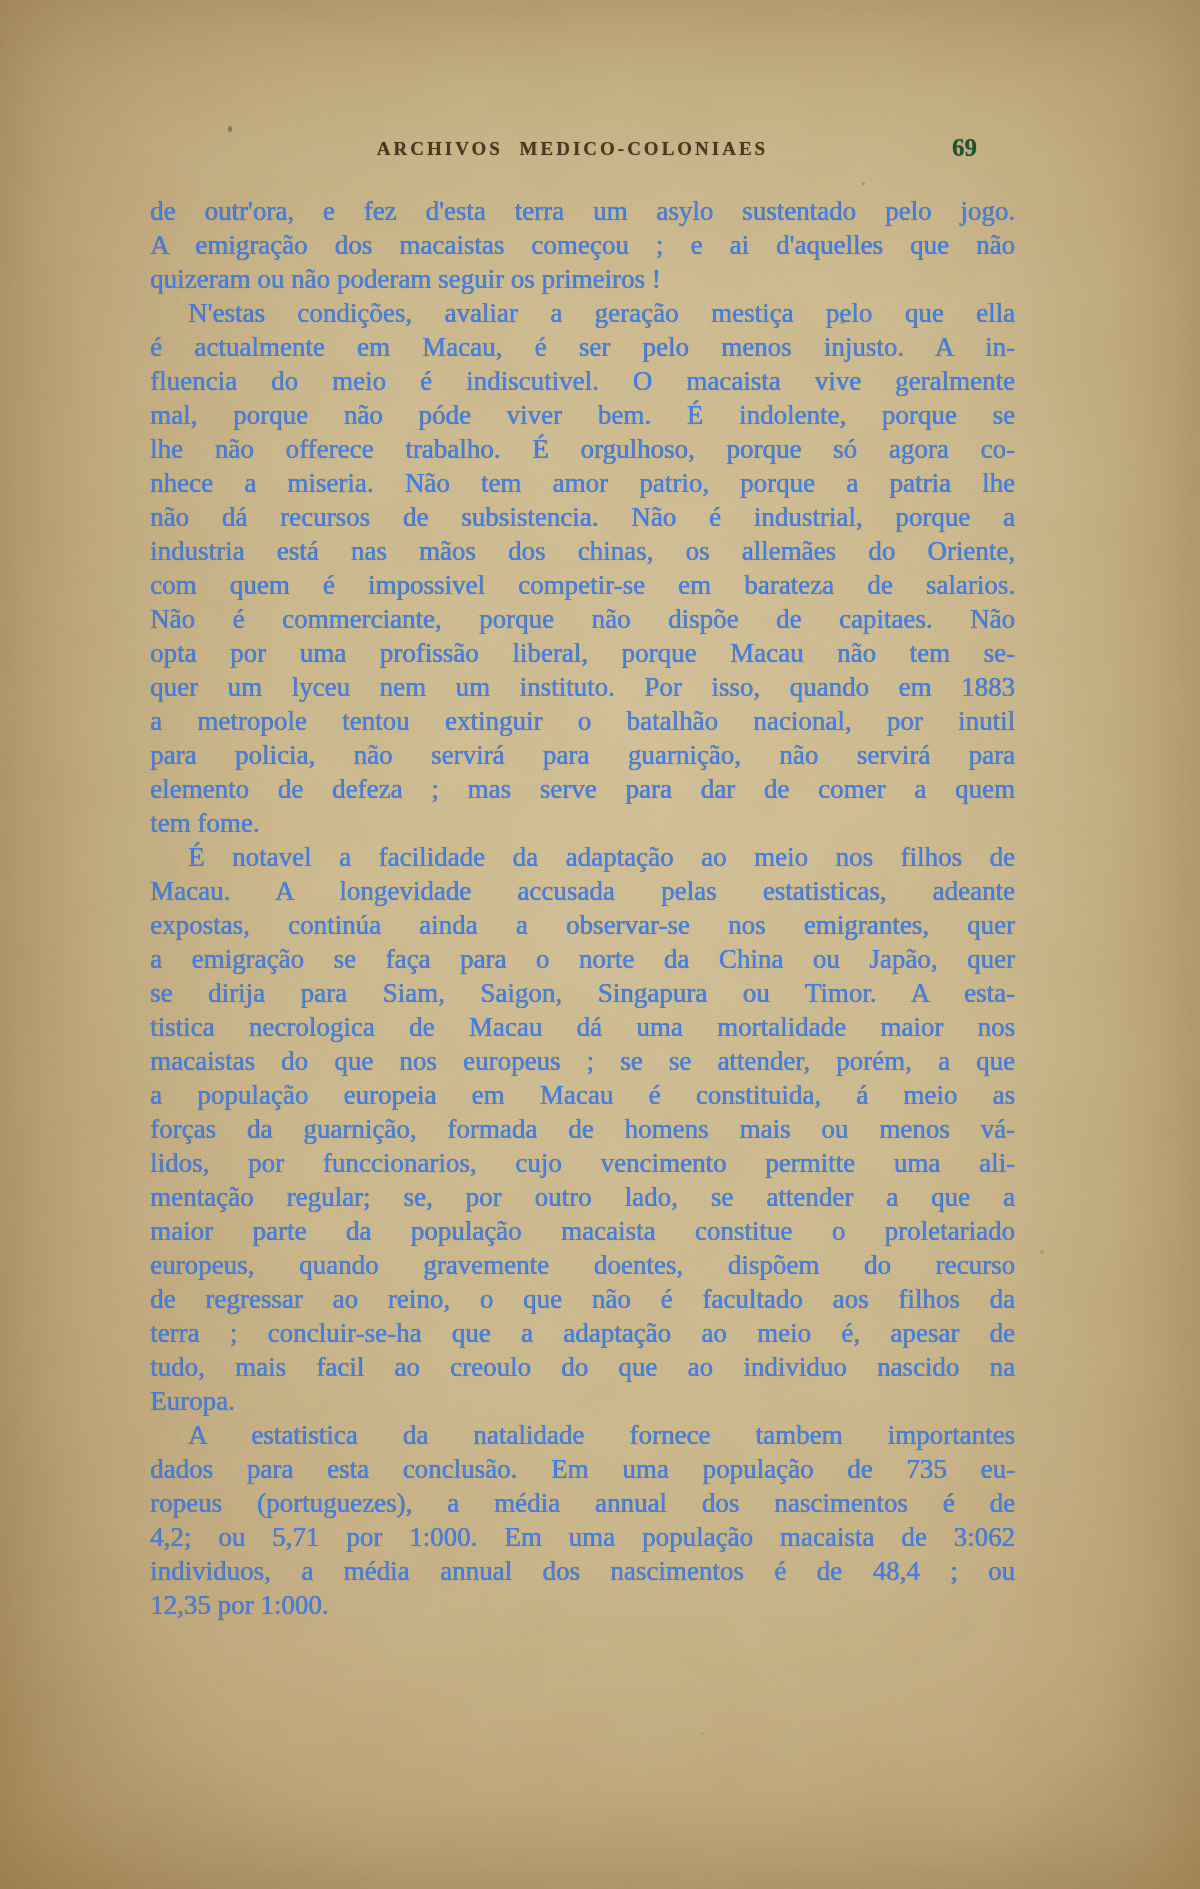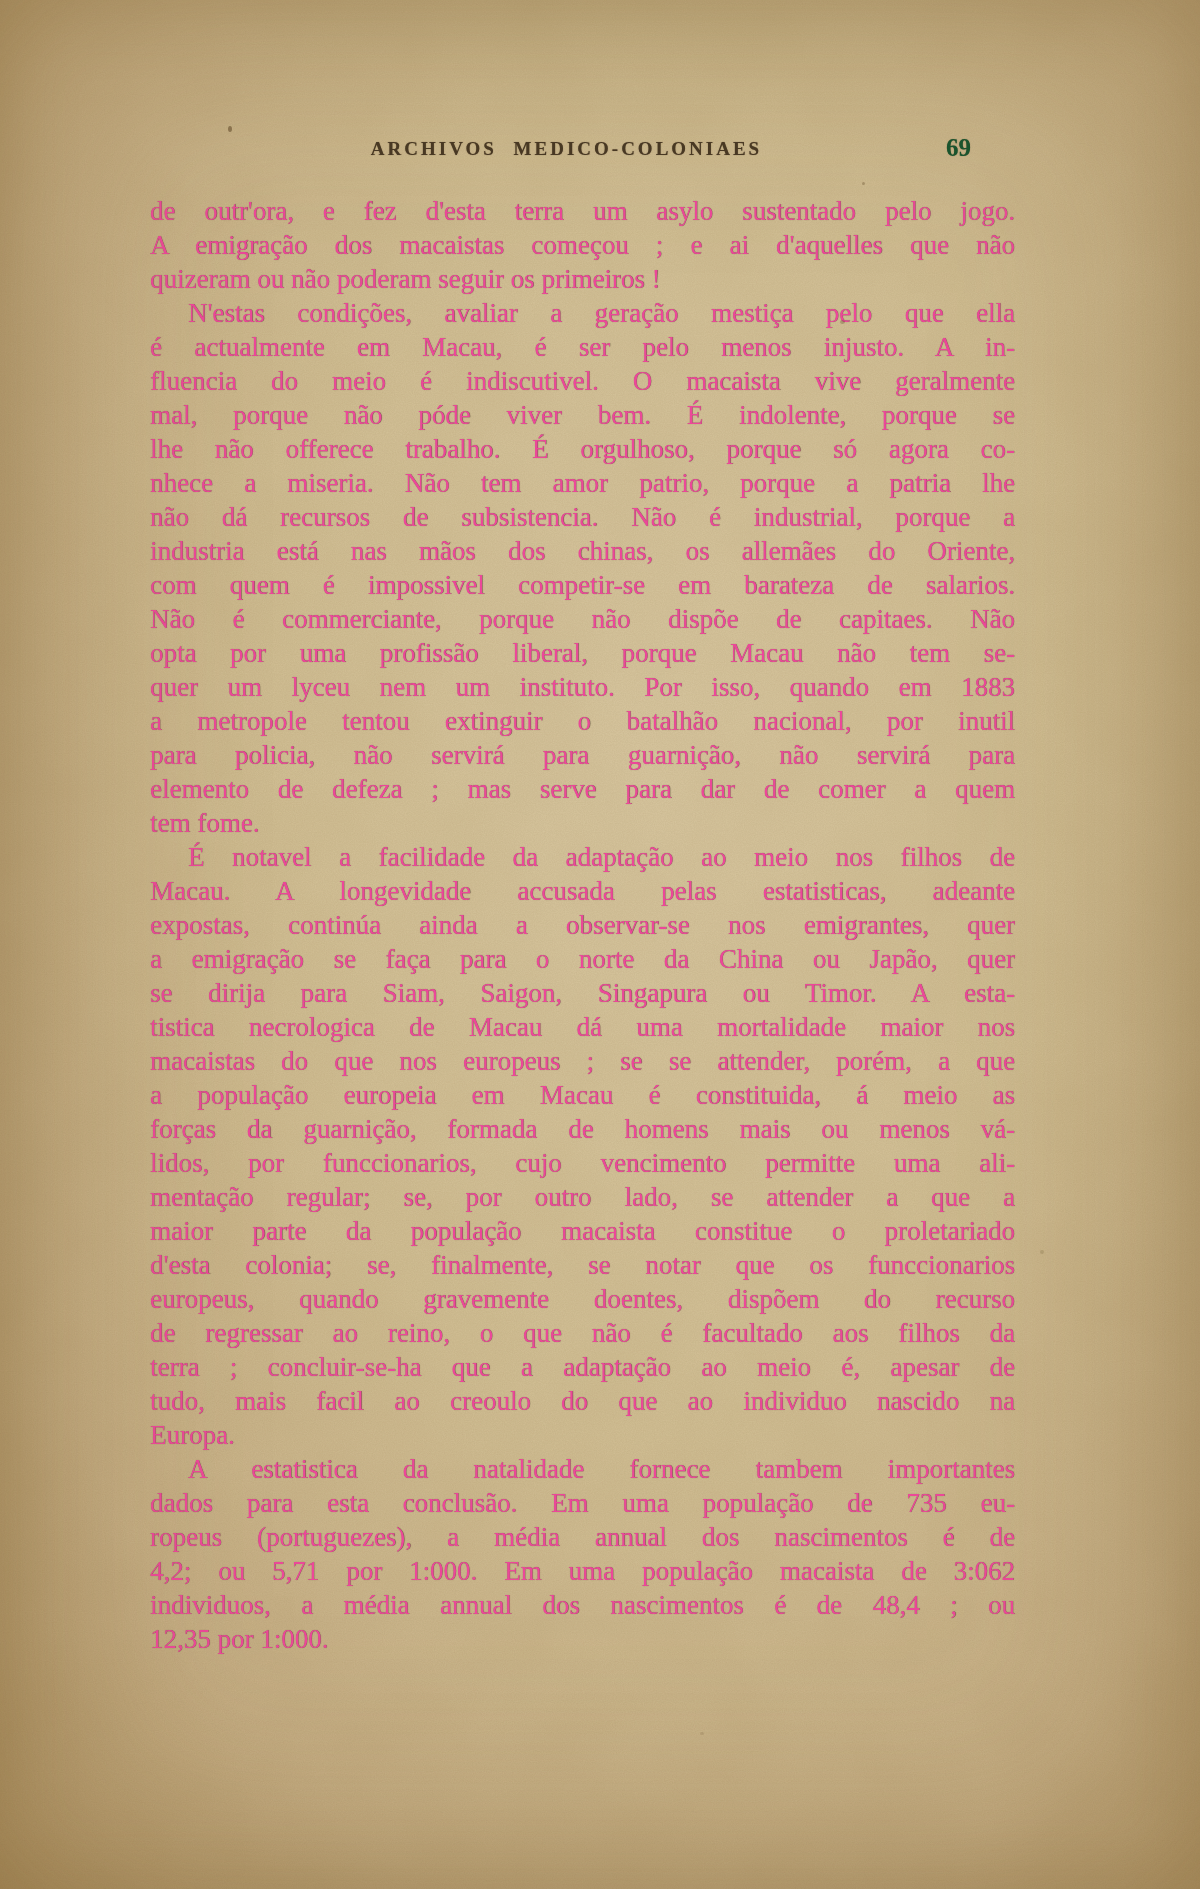--- a/index.html
+++ b/index.html
@@ -29,21 +29,21 @@
   .vignette {
     position: absolute;
     inset: 0;
     pointer-events: none;
     box-shadow:
       inset 0 0 220px 30px rgba(140, 110, 60, 0.40),
       inset 0 0 70px 8px rgba(120, 90, 45, 0.22);
   }
   .header {
     position: absolute;
-    left: 134px;
+    left: 140px;
     top: 138px;
     width: 865px;
     height: 30px;
     color: #453622;
   }
   .running-title {
     width: 100%;
     text-align: center;
     font-size: 19px;
     letter-spacing: 3px;
@@ -58,21 +58,21 @@
     font-size: 25px;
     font-weight: bold;
     color: #14532d;
     text-shadow: 0 0 1px rgba(60, 47, 30, 0.5);
   }
   .body-text {
     position: absolute;
     left: 150px;
     top: 194px;
     width: 865px;
-    color: #ec4899;
+    color: #3b82f6;
     font-size: 27px;
     line-height: 34px;
     text-shadow: 0.3px 0.3px 0.7px rgba(51, 40, 26, 0.65);
   }
   .para { margin: 0; }
   .para .line {
     text-align: justify;
     text-align-last: justify;
     white-space: nowrap;
   }
@@ -149,21 +149,20 @@
         <div class="line">expostas, continúa ainda a observar-se nos emigrantes, quer</div>
         <div class="line">a emigração se faça para o norte da China ou Japão, quer</div>
         <div class="line">se dirija para Siam, Saigon, Singapura ou Timor. A esta-</div>
         <div class="line">tistica necrologica de Macau dá uma mortalidade maior nos</div>
         <div class="line">macaistas do que nos europeus ; se se attender, porém, a que</div>
         <div class="line">a população europeia em Macau é constituida, á meio as</div>
         <div class="line">forças da guarnição, formada de homens mais ou menos vá-</div>
         <div class="line">lidos, por funccionarios, cujo vencimento permitte uma ali-</div>
         <div class="line">mentação regular; se, por outro lado, se attender a que a</div>
         <div class="line">maior parte da população macaista constitue o proletariado</div>
-        <div class="line">d'esta colonia; se, finalmente, se notar que os funccionarios</div>
         <div class="line">europeus, quando gravemente doentes, dispõem do recurso</div>
         <div class="line">de regressar ao reino, o que não é facultado aos filhos da</div>
         <div class="line">terra ; concluir-se-ha que a adaptação ao meio é, apesar de</div>
         <div class="line">tudo, mais facil ao creoulo do que ao individuo nascido na</div>
         <div class="line last">Europa.</div>
       </div>
     <div class="para indent">
         <div class="line">A estatistica da natalidade fornece tambem importantes</div>
         <div class="line">dados para esta conclusão. Em uma população de 735 eu-</div>
         <div class="line">ropeus (portuguezes), a média annual dos nascimentos é de</div>

